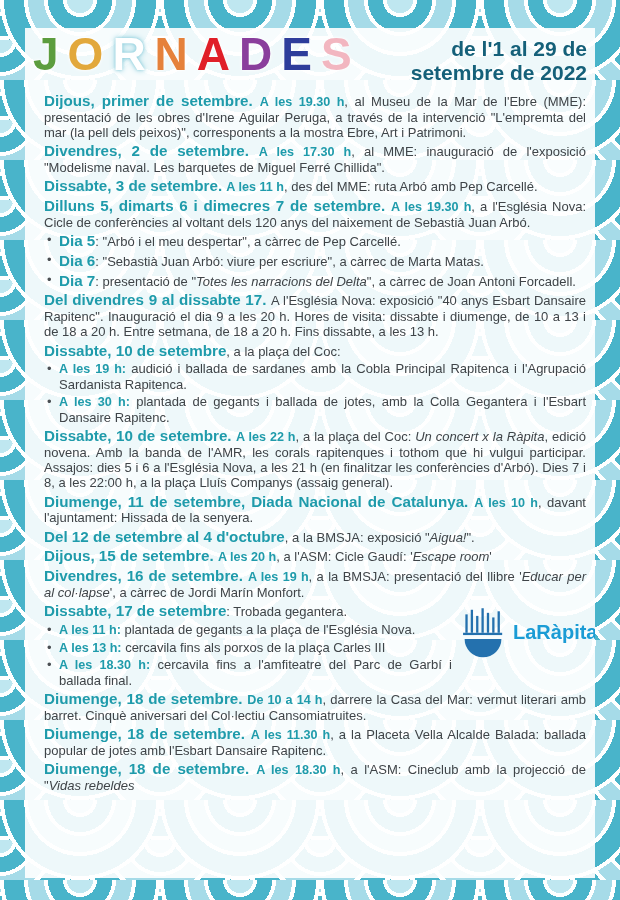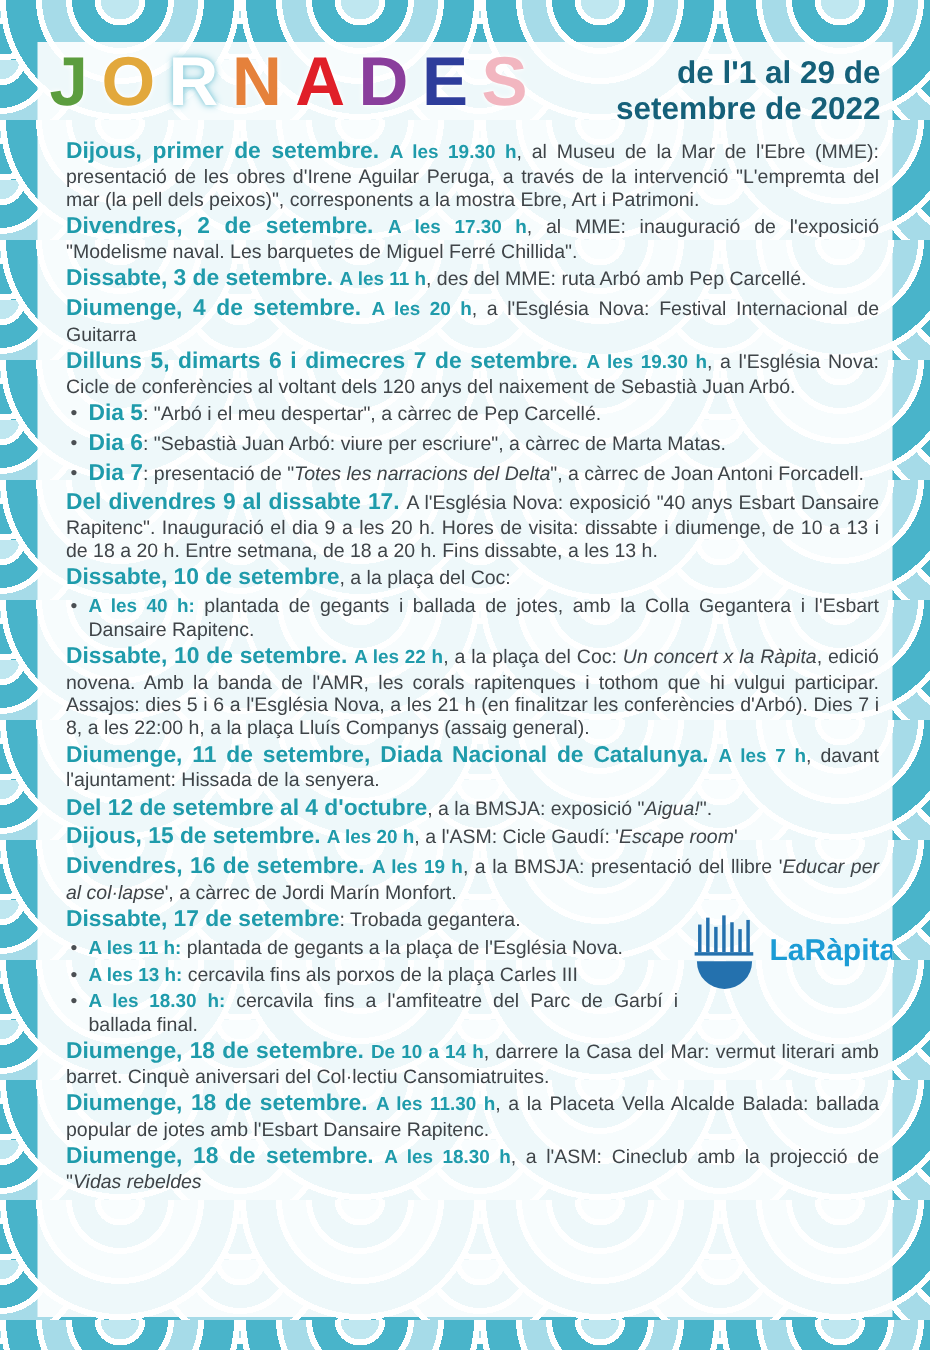--- a/index.html
+++ b/index.html
@@ -84,30 +84,30 @@
           <div>de l'1 al 29 de</div>
           <div>setembre de 2022</div>
         </div>
       </div>
     </div>
 
     <div class="events" id="events">
       <p class="event"><span class="sg-h">Dijous, primer de setembre. </span><span class="sg-t">A les 19.30 h</span><span class="sg-b">, al Museu de la Mar de l'Ebre (MME): presentació de les obres d'Irene Aguilar Peruga, a través de la intervenció "L'empremta del mar (la pell dels peixos)", corresponents a la mostra Ebre, Art i Patrimoni.</span></p>
         <p class="event"><span class="sg-h">Divendres, 2 de setembre. </span><span class="sg-t">A les 17.30 h</span><span class="sg-b">, al MME: inauguració de l'exposició "Modelisme naval. Les barquetes de Miguel Ferré Chillida".</span></p>
         <p class="event"><span class="sg-h">Dissabte, 3 de setembre. </span><span class="sg-t">A les 11 h</span><span class="sg-b">, des del MME: ruta Arbó amb Pep Carcellé.</span></p>
-        <p class="event"><span class="sg-h">Diumenge, 4 de setembre. </span><span class="sg-t">A les 20 h</span><span class="sg-b">, a l'Església Nova: Festival Internacional de Guitarra</span></p>
         <p class="event"><span class="sg-h">Dilluns 5, dimarts 6 i dimecres 7 de setembre. </span><span class="sg-t">A les 19.30 h</span><span class="sg-b">, a l'Església Nova: Cicle de conferències al voltant dels 120 anys del naixement de Sebastià Juan Arbó.</span></p>
         <p class="event bullet"><span class="sg-h">Dia 5</span><span class="sg-b">: "Arbó i el meu despertar", a càrrec de Pep Carcellé.</span></p>
         <p class="event bullet"><span class="sg-h">Dia 6</span><span class="sg-b">: "Sebastià Juan Arbó: viure per escriure", a càrrec de Marta Matas.</span></p>
         <p class="event bullet"><span class="sg-h">Dia 7</span><span class="sg-b">: presentació de "</span><span class="sg-i">Totes les narracions del Delta</span><span class="sg-b">", a càrrec de Joan Antoni Forcadell.</span></p>
         <p class="event"><span class="sg-h">Del divendres 9 al dissabte 17. </span><span class="sg-b">A l'Església Nova: exposició "40 anys Esbart Dansaire Rapitenc". Inauguració el dia 9 a les 20 h. Hores de visita: dissabte i diumenge, de 10 a 13 i de 18 a 20 h. Entre setmana, de 18 a 20 h. Fins dissabte, a les 13 h.</span></p>
         <p class="event"><span class="sg-h">Dissabte, 10 de setembre</span><span class="sg-b">, a la plaça del Coc:</span></p>
-        <p class="event bullet"><span class="sg-t">A les 40 h:</span><span class="sg-b"> plantada de gegants i ballada de jotes, amb la Colla Gegantera i l'Esbart Dansaire Rapitenc.</span></p>
+        <p class="event bullet"><span class="sg-t">A les 19 h:</span><span class="sg-b"> audició i ballada de sardanes amb la Cobla Principal Rapitenca i l'Agrupació Sardanista Rapitenca.</span></p>
+        <p class="event bullet"><span class="sg-t">A les 30 h:</span><span class="sg-b"> plantada de gegants i ballada de jotes, amb la Colla Gegantera i l'Esbart Dansaire Rapitenc.</span></p>
         <p class="event"><span class="sg-h">Dissabte, 10 de setembre. </span><span class="sg-t">A les 22 h</span><span class="sg-b">, a la plaça del Coc: </span><span class="sg-i">Un concert x la Ràpita</span><span class="sg-b">, edició novena. Amb la banda de l'AMR, les corals rapitenques i tothom que hi vulgui participar. Assajos: dies 5 i 6 a l'Església Nova, a les 21 h (en finalitzar les conferències d'Arbó). Dies 7 i 8, a les 22:00 h, a la plaça Lluís Companys (assaig general).</span></p>
-        <p class="event"><span class="sg-h">Diumenge, 11 de setembre, Diada Nacional de Catalunya. </span><span class="sg-t">A les 7 h</span><span class="sg-b">, davant l'ajuntament: Hissada de la senyera.</span></p>
+        <p class="event"><span class="sg-h">Diumenge, 11 de setembre, Diada Nacional de Catalunya. </span><span class="sg-t">A les 10 h</span><span class="sg-b">, davant l'ajuntament: Hissada de la senyera.</span></p>
         <p class="event"><span class="sg-h">Del 12 de setembre al 4 d'octubre</span><span class="sg-b">, a la BMSJA: exposició "</span><span class="sg-i">Aigua!</span><span class="sg-b">".</span></p>
         <p class="event"><span class="sg-h">Dijous, 15 de setembre. </span><span class="sg-t">A les 20 h</span><span class="sg-b">, a l'ASM: Cicle Gaudí: '</span><span class="sg-i">Escape room</span><span class="sg-b">'</span></p>
         <p class="event"><span class="sg-h">Divendres, 16 de setembre. </span><span class="sg-t">A les 19 h</span><span class="sg-b">, a la BMSJA: presentació del llibre '</span><span class="sg-i">Educar per al col·lapse</span><span class="sg-b">', a càrrec de Jordi Marín Monfort.</span></p>
         <div class="logo" id="logo">
         <svg class="logo-icon" width="46" height="54" viewBox="0 0 60 70" xmlns="http://www.w3.org/2000/svg">
           <g fill="#2471AE">
             <rect x="7" y="12" width="3" height="24"></rect>
             <rect x="14" y="6" width="3" height="30"></rect>
             <rect x="21" y="14" width="3" height="22"></rect>
             <rect x="28" y="4" width="3" height="32"></rect>

